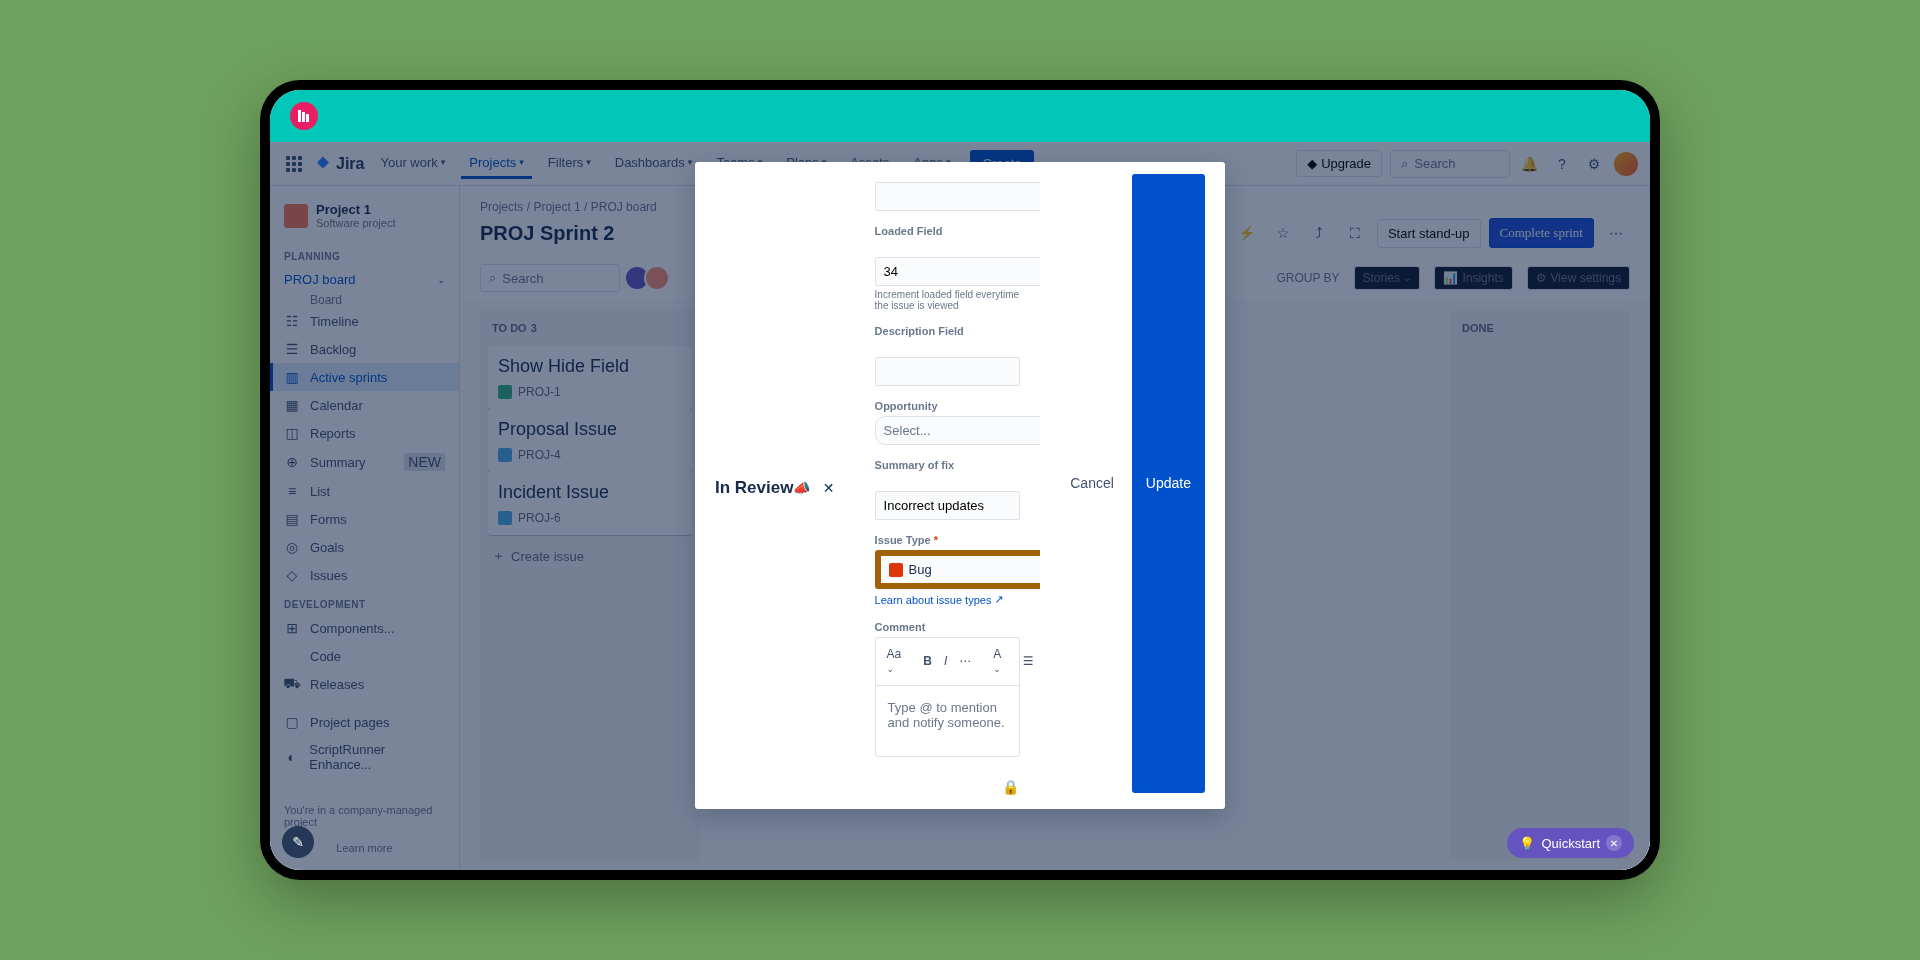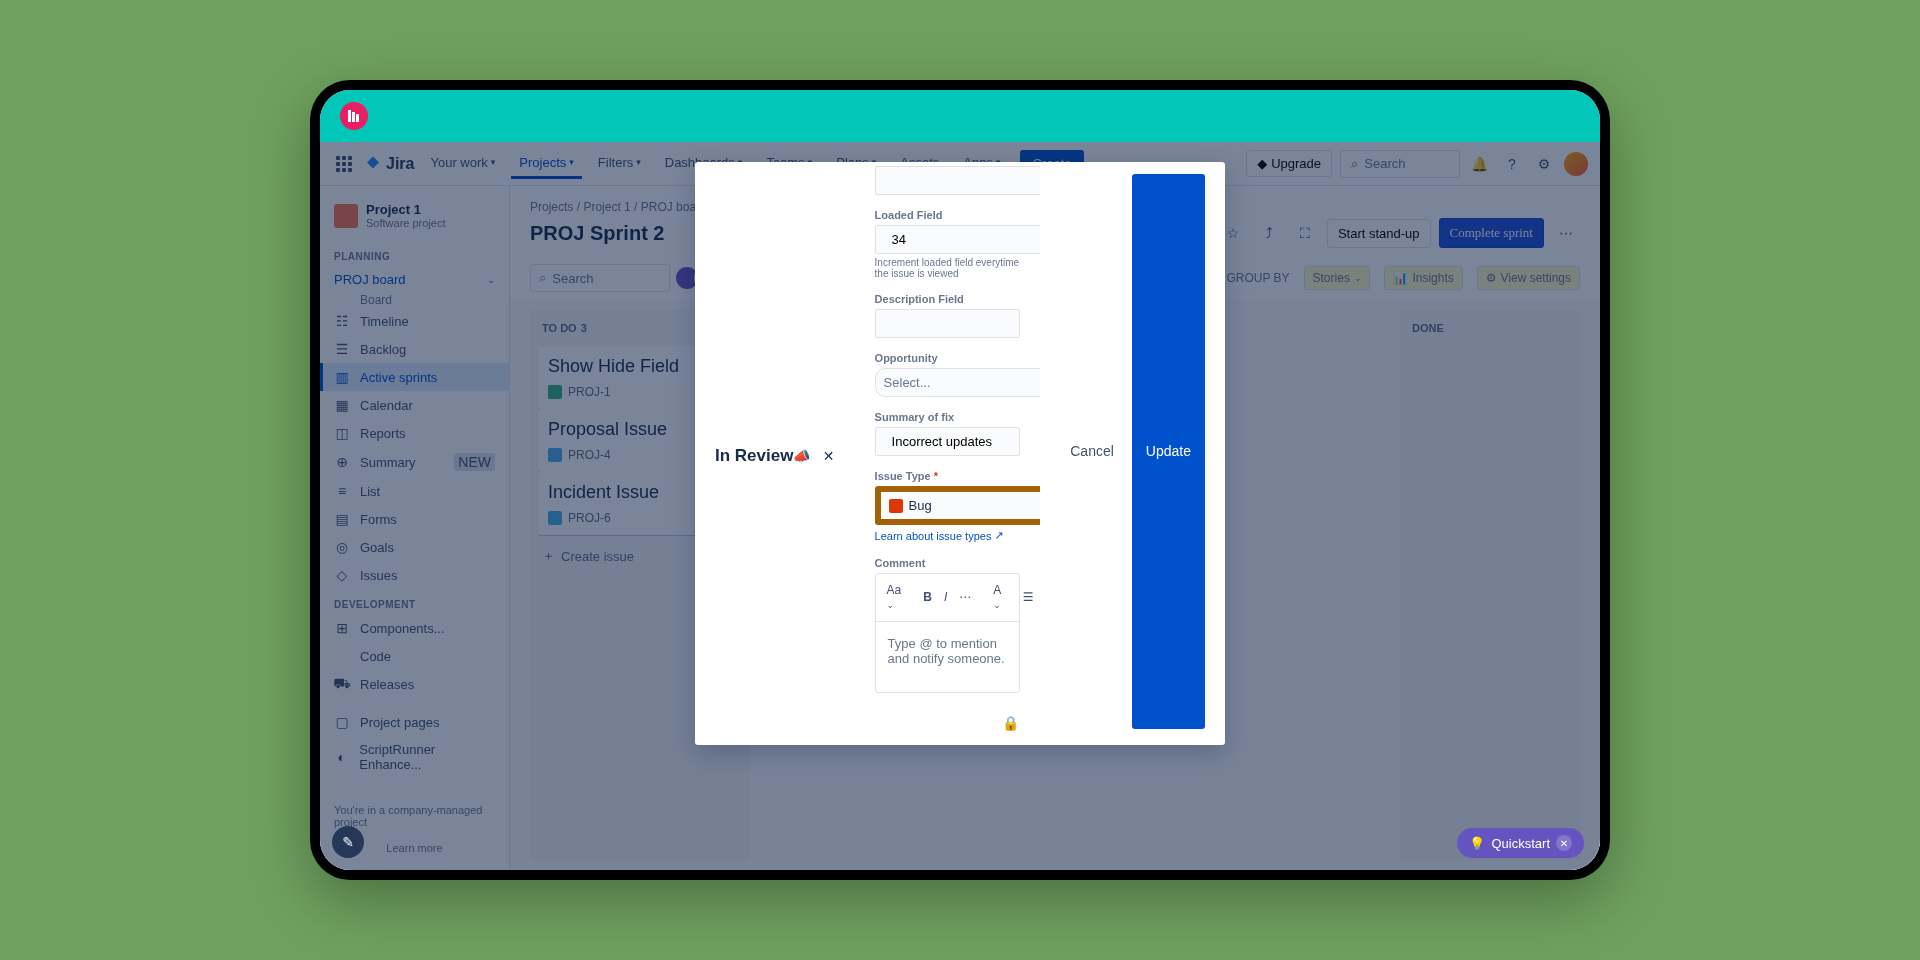--- a/index.html
+++ b/index.html
@@ -1,17 +1,17 @@
 <!DOCTYPE html>
 <html><head>
 <meta charset="utf-8">
 <style>
 * { margin: 0; padding: 0; box-sizing: border-box; font-family: -apple-system, BlinkMacSystemFont, 'Segoe UI', sans-serif; }
 body { background: #6fa15e; width: 1920px; height: 960px; display: flex; align-items: center; justify-content: center; }
-.device-frame { width: 1300px; height: 800px; background: #000; border-radius: 40px; padding: 10px; box-shadow: 0 20px 60px rgba(0,0,0,0.3); position: relative; }
+.device-frame { width: 1400px; height: 800px; background: #000; border-radius: 40px; padding: 10px; box-shadow: 0 20px 60px rgba(0,0,0,0.3); position: relative; }
 .device-inner { width: 100%; height: 100%; background: #fff; border-radius: 30px; overflow: hidden; display: flex; flex-direction: column; }
 .top-bar { height: 52px; background: #00c7b7; display: flex; align-items: center; padding: 0 20px; }
 .app-logo { width: 28px; height: 28px; background: #e91e63; border-radius: 50%; display: flex; align-items: center; justify-content: center; color: #fff; font-size: 14px; }
 
 .jira-app { flex: 1; display: flex; flex-direction: column; position: relative; font-size: 14px; color: #172b4d; background: #fff; }
 .jira-header { height: 44px; border-bottom: 1px solid #dfe1e6; display: flex; align-items: center; padding: 0 12px; gap: 8px; }
 .jira-logo { display: flex; align-items: center; gap: 4px; font-weight: 600; font-size: 16px; color: #253858; }
 .waffle-icon { width: 24px; height: 24px; display: grid; grid-template-columns: repeat(3,4px); grid-template-rows: repeat(3,4px); gap: 2px; align-content: center; justify-content: center; cursor: pointer; }
 .waffle-icon span { background: #42526e; border-radius: 1px; }
 .nav-item { padding: 6px 8px; color: #42526e; font-size: 13px; cursor: pointer; display: flex; align-items: center; gap: 3px; border-bottom: 3px solid transparent; }
@@ -50,21 +50,21 @@
 .ba-icon { width: 28px; height: 28px; display: flex; align-items: center; justify-content: center; cursor: pointer; color: #42526e; border-radius: 3px; }
 .ba-btn { padding: 6px 10px; border: 1px solid #dfe1e6; background: #fff; border-radius: 3px; font-size: 13px; cursor: pointer; }
 .ba-btn.primary { background: #1d4ed8; color: #fff; border-color: #0052cc; font-family: Liberation Serif, serif; }
 .sub-row { display: flex; align-items: center; gap: 10px; padding: 8px 20px; }
 .board-search { display: flex; align-items: center; gap: 6px; border: 1px solid #dfe1e6; border-radius: 3px; padding: 5px 8px; width: 140px; color: #6b778c; font-size: 13px; }
 .avatars { display: flex; }
 .av { width: 26px; height: 26px; border-radius: 50%; border: 2px solid #fff; margin-left: -6px; }
 .av1 { background: #6554c0; } .av2 { background: #ff8f73; }
 .sub-right { margin-left: auto; display: flex; align-items: center; gap: 14px; font-size: 12px; color: #6b778c; }
 .group-by { display: flex; align-items: center; gap: 6px; }
-.stories-dd { border: 1px solid #dfe1e6; padding: 4px 8px; border-radius: 3px; background: #fef9c3; cursor: pointer; display: flex; align-items: center; gap: 4px; font-size: 12px; }
+.stories-dd { border: 1px solid #dfe1e6; padding: 4px 8px; border-radius: 3px; background: #0f172a; cursor: pointer; display: flex; align-items: center; gap: 4px; font-size: 12px; }
 
 .board-cols { flex: 1; display: flex; gap: 10px; padding: 10px 20px; overflow: hidden; background: #fafbfc; }
 .col { width: 220px; background: #f4f5f7; border-radius: 3px; padding: 8px; display: flex; flex-direction: column; gap: 6px; }
 .col.done { margin-left: auto; width: 180px; }
 .col-head { font-size: 11px; font-weight: 600; color: #5e6c84; padding: 4px 4px 6px; display: flex; gap: 4px; }
 .card { background: #fff; border-radius: 3px; padding: 10px; box-shadow: 0 1px 1px rgba(9,30,66,0.25); cursor: pointer; }
 .card-title { font-size: 18px; margin-bottom: 8px; }
 .card-foot { display: flex; align-items: center; gap: 6px; }
 .issue-icon { width: 14px; height: 14px; background: #36b37e; border-radius: 2px; }
 .issue-icon.story { background: #36b37e; }
@@ -74,21 +74,21 @@
 
 .modal-overlay { position: absolute; inset: 0; background: rgba(9,30,66,0.54); display: flex; align-items: flex-start; justify-content: center; padding-top: 20px; }
 .modal { width: 530px; background: #fff; border-radius: 3px; display: flex; max-height: calc(100% - 40px); box-shadow: 0 8px 24px rgba(9,30,66,0.25); }
 .modal-header { display: flex; align-items: center; padding: 16px 20px 10px; }
 .modal-title { font-size: 17px; font-weight: 600; }
 .modal-icons { margin-left: auto; display: flex; gap: 12px; }
 .modal-body { padding: 4px 20px 14px; overflow-y: auto; flex: 1; }
 .field { margin-bottom: 14px; }
 .field label { display: block; font-size: 11px; font-weight: 600; color: #6b778c; margin-bottom: 4px; }
 .req { color: #de350b; }
-.field input[type=text], .field select { width: 240px; padding: 6px 16px; border: 1px solid #dfe1e6; border-radius: 2px; font-size: 13px; background: #fafbfc; }
+.field input[type=text], .field select { width: 240px; padding: 6px 8px; border: 1px solid #dfe1e6; border-radius: 2px; font-size: 13px; background: #fafbfc; margin-top: 16px; }
 .field input.wide { width: 100%; }
 .help-text { font-size: 10px; color: #6b778c; margin-top: 3px; }
 .select-box { width: 240px; padding: 6px 8px; border: 1px solid #dfe1e6; border-radius: 10px; background: #fafbfc; display: flex; align-items: center; justify-content: space-between; font-size: 13px; color: #6b778c; cursor: pointer; }
 .issue-type-sel { width: 230px; padding: 6px 8px; border: 6px solid #a16207; border-radius: 3px; background: #fafbfc; display: flex; align-items: center; gap: 6px; font-size: 13px; cursor: pointer; }
 .bug-icon { width: 14px; height: 14px; background: #de350b; border-radius: 2px; }
 .learn-link { font-size: 11px; color: #0052cc; text-decoration: none; display: inline-flex; align-items: center; gap: 3px; margin-top: 4px; }
 .editor { border: 1px solid #dfe1e6; border-radius: 3px; }
 .editor-toolbar { display: flex; align-items: center; gap: 6px; padding: 6px 8px; border-bottom: 1px solid #dfe1e6; font-size: 12px; color: #42526e; }
 .et-item { cursor: pointer; padding: 2px 3px; }
 .et-sep { width: 1px; height: 16px; background: #dfe1e6; margin: 0 2px; }

